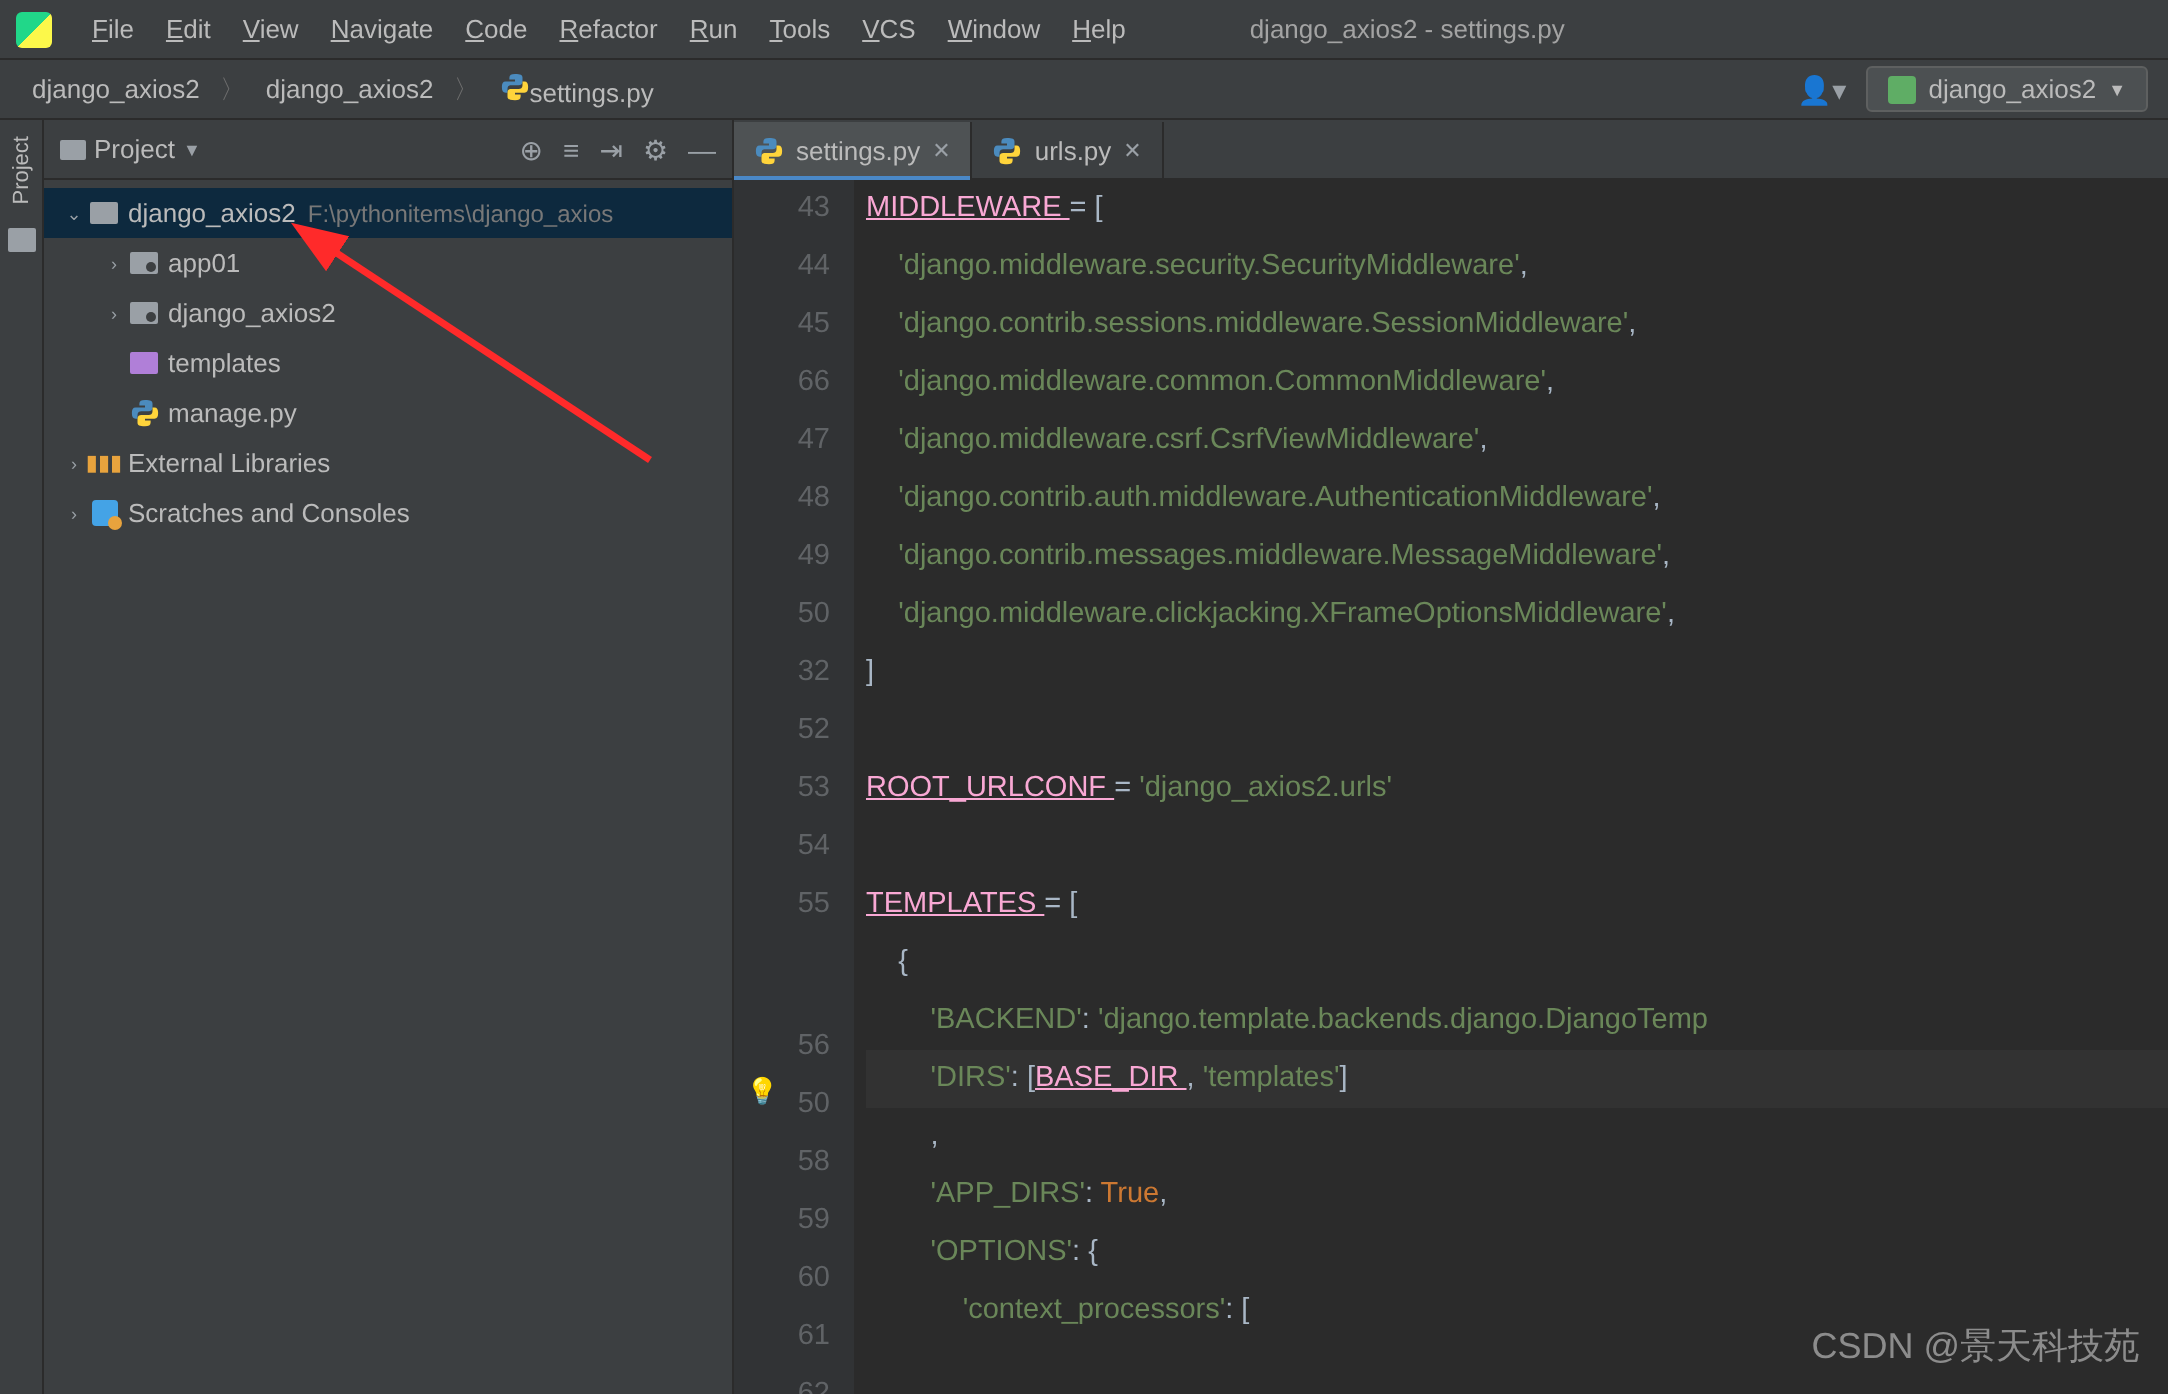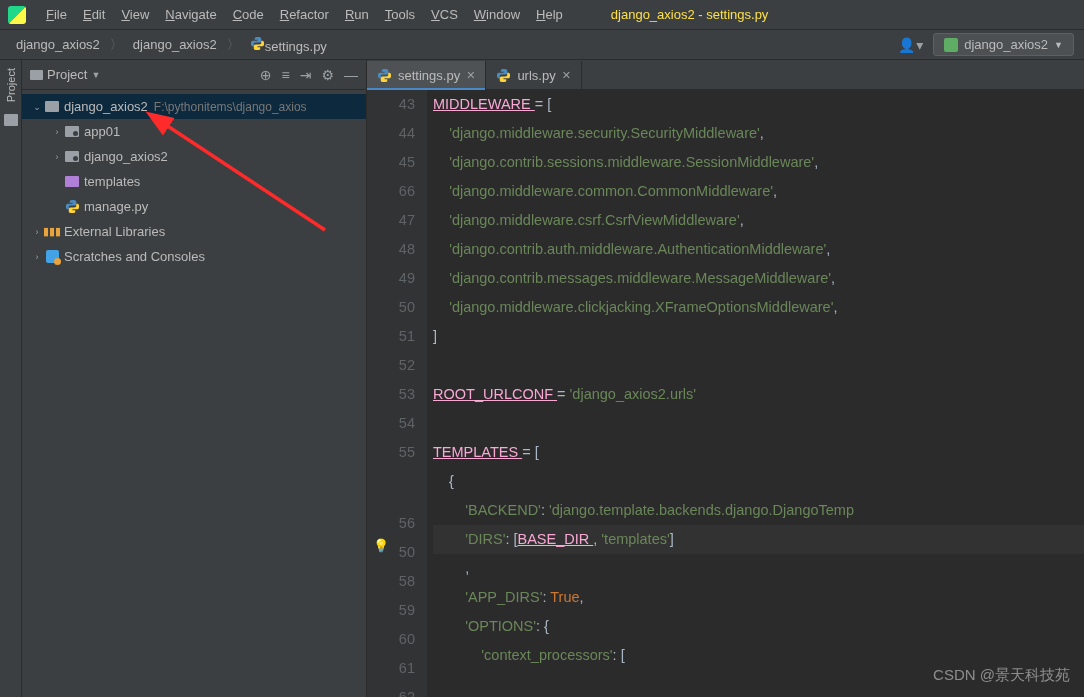--- a/index.html
+++ b/index.html
@@ -1,21 +1,21 @@
 <!DOCTYPE html>
 <html><head>
 <meta charset="utf-8">
 <style>
 * { margin:0; padding:0; box-sizing:border-box; font-family:"Segoe UI",Arial,sans-serif; }
 body { background:#3c3f41; color:#bbbbbb; font-size:13px; overflow:hidden; width:1084px; height:697px; position:relative; }
 .titlebar { height:30px; display:flex; align-items:center; padding:0 8px; background:#3c3f41; border-bottom:1px solid #2b2b2b; }
 .logo { width:18px; height:18px; background:linear-gradient(135deg,#21d789 50%,#fcf84a 50%); border-radius:3px; margin-right:12px; }
 .menu-item { padding:4px 8px; color:#bbbbbb; cursor:pointer; }
 .menu-item u { text-decoration:underline; }
-.title-text { margin-left:40px; color:#fde047; }
+.title-text { margin-left:54px; color:#a3a3a3; }
 .nav-bar { height:30px; display:flex; align-items:center; padding:0 10px; background:#3c3f41; border-bottom:1px solid #2b2b2b; justify-content:space-between; }
 .breadcrumbs { display:flex; align-items:center; gap:4px; }
 .crumb { color:#bbbbbb; padding:2px 6px; }
 .crumb-sep { color:#6e6e6e; }
 .nav-right { display:flex; align-items:center; gap:10px; }
 .run-config { background:#4c5052; border:1px solid #5e6060; border-radius:3px; padding:3px 10px; display:flex; align-items:center; gap:6px; color:#bbb; }
 .dj-icon { width:14px; height:14px; background:#5fad65; border-radius:2px; display:inline-block; }
 .person-icon { color:#9aa0a6; font-size:14px; }
 .main-area { display:flex; height:calc(100% - 60px); }
 .side-tab { width:22px; background:#3c3f41; border-right:1px solid #2b2b2b; display:flex; flex-direction:column; align-items:center; padding-top:8px; gap:12px; }
@@ -50,21 +50,21 @@
 .gutter-icons { position:absolute; left:6px; top:0; width:18px; }
 .bulb { color:#f0a732; font-size:13px; }
 .code { flex:1; background:#2b2b2b; padding-left:6px; white-space:pre; overflow:hidden; position:relative; }
 .code-line { height:29px; }
 .code-line.hl { background:#323232; }
 .str { color:#6a8759; }
 .op { color:#a9b7c6; }
 .ident { color:#f9a8d4;text-decoration:underline; }
 .const { color:#cc7832; }
 .arrow { position:absolute; pointer-events:none; z-index:100; }
-.watermark { position:absolute; bottom:12px; right:14px; color:rgba(220,220,220,0.55); font-size:15px; font-family:sans-serif; }
+.watermark { position:absolute; bottom:12px; right:14px; color:rgba(220,220,220,0.55); font-size:18px; font-family:sans-serif; }
 svg.pyfile { width:15px; height:15px; }
 </style>
 </head>
 <body>
 
 <div class="titlebar">
   <div class="logo"></div>
   <div id="menu-container" style="display:flex;">
       <div class="menu-item"><u>F</u>ile</div>
       <div class="menu-item"><u>E</u>dit</div>
@@ -205,21 +205,21 @@
             <div class="bulb" style="position: absolute; top: 441px;">💡</div>
           </div>
       <div style="height: 29px;">43</div>
           <div style="height: 29px;">44</div>
           <div style="height: 29px;">45</div>
           <div style="height: 29px;">66</div>
           <div style="height: 29px;">47</div>
           <div style="height: 29px;">48</div>
           <div style="height: 29px;">49</div>
           <div style="height: 29px;">50</div>
-          <div style="height: 29px;">51</div>
+          <div style="height: 29px;">32</div>
           <div style="height: 29px;">52</div>
           <div style="height: 29px;">53</div>
           <div style="height: 29px;">54</div>
           <div style="height: 29px; text-align: right;">55</div>
           <div style="height: 29px; margin-top: 42px;">56</div>
           <div style="height: 29px;">50</div>
           <div style="height: 29px;">58</div>
           <div style="height: 29px;">59</div>
           <div style="height: 29px;">60</div>
           <div style="height: 29px;">61</div>

